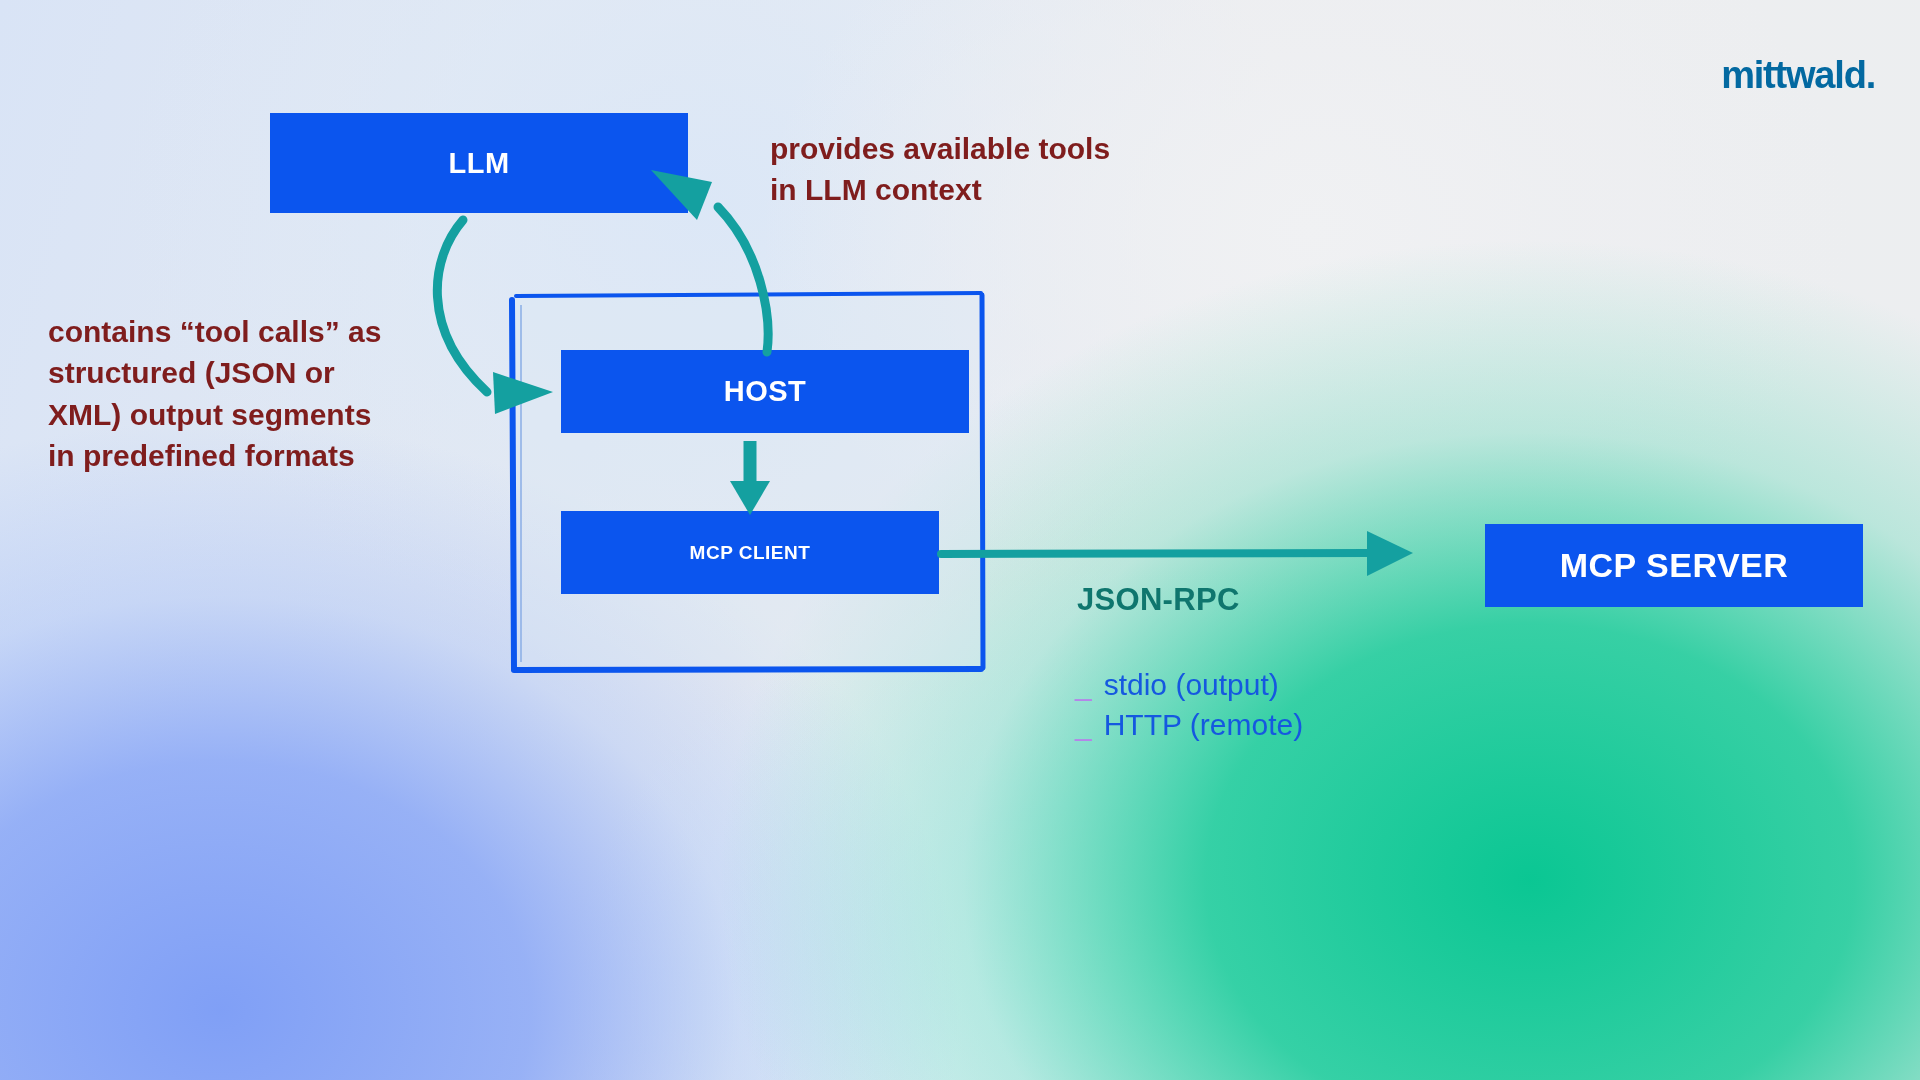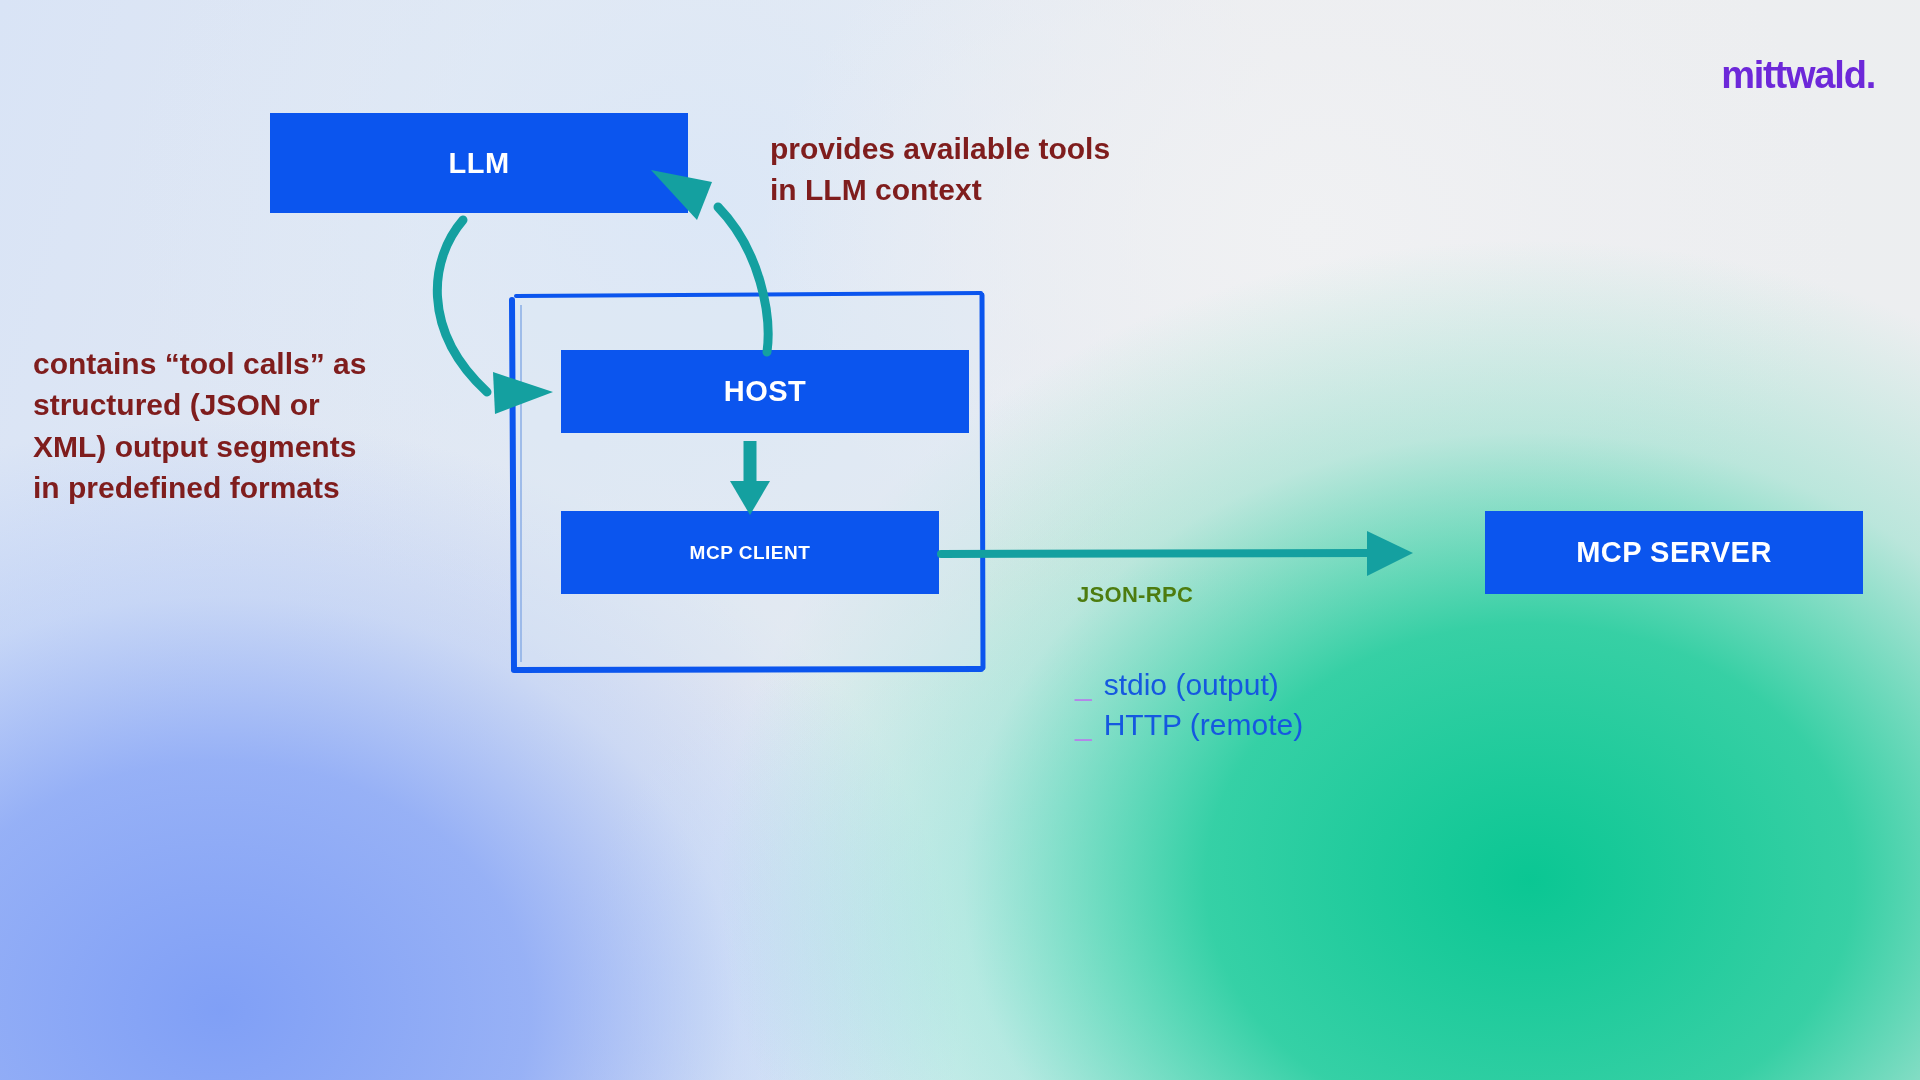--- a/index.html
+++ b/index.html
@@ -46,51 +46,51 @@
     position:absolute; z-index:4;
     background:#0b55ee;
     color:#ffffff;
     display:flex; align-items:center; justify-content:center;
     font-weight:bold;
     letter-spacing:0.5px;
   }
   #node-llm      { left:270px;  top:113px; width:418px; height:100px; font-size:29px; }
   #node-host     { left:561px;  top:350px; width:408px; height:83px;  font-size:29px; }
   #node-client   { left:561px;  top:511px; width:378px; height:83px;  font-size:19px; }
-  #node-server   { left:1485px; top:511px; width:378px; height:83px;  font-size:29px; }
+  #node-server   { left:1485px; top:524px; width:378px; height:83px;  font-size:34px; }
 
   #container-box {
     position:absolute; left:511px; top:292px; width:473px; height:379px;
     z-index:3;
     background:rgba(219,230,243,0.42);
   }
 
   .anno {
     position:absolute; z-index:4;
     color:#7f1d1d;
     font-size:30px;
     line-height:1.38;
     white-space:pre-line;
     font-weight:700;
   }
   #anno-tools    { left:770px; top:128px; }
-  #anno-toolcall { left:33px;  top:311px;margin-top:32px; }
+  #anno-toolcall { left:48px;  top:311px; }
 
   #label-jsonrpc {
     position:absolute; left:1077px; top:582px; z-index:4;
-    color:#4d7c0f; font-size:22px; font-weight:bold; letter-spacing:0.3px;
+    color:#0f766e; font-size:31px; font-weight:bold; letter-spacing:0.3px;
   }
   #over-block { position:absolute; left:1075px; top:665px; z-index:4; }
   #over-title { color:#1558e0; font-size:30px; line-height:1.32; }
   .over-item { display:flex; align-items:baseline; gap:12px; color:#1558e0; font-size:30px; line-height:1.32; }
   .dash { color:#b486e8; font-weight:400; }
 
   #logo {
     position:absolute; right:45px; top:54px; z-index:5;
-    color:#6d28d9; font-size:38px; font-weight:bold; letter-spacing:-1.2px;
+    color:#0369a1; font-size:38px; font-weight:bold; letter-spacing:-1.2px;
   }
 </style>
 </head>
 <body>
 
 <div id="bg">
   <div class="bg-base"></div>
   <div class="blob blob-paleblue"></div>
   <div class="blob blob-white"></div>
   <div class="blob blob-cyanlight"></div>

